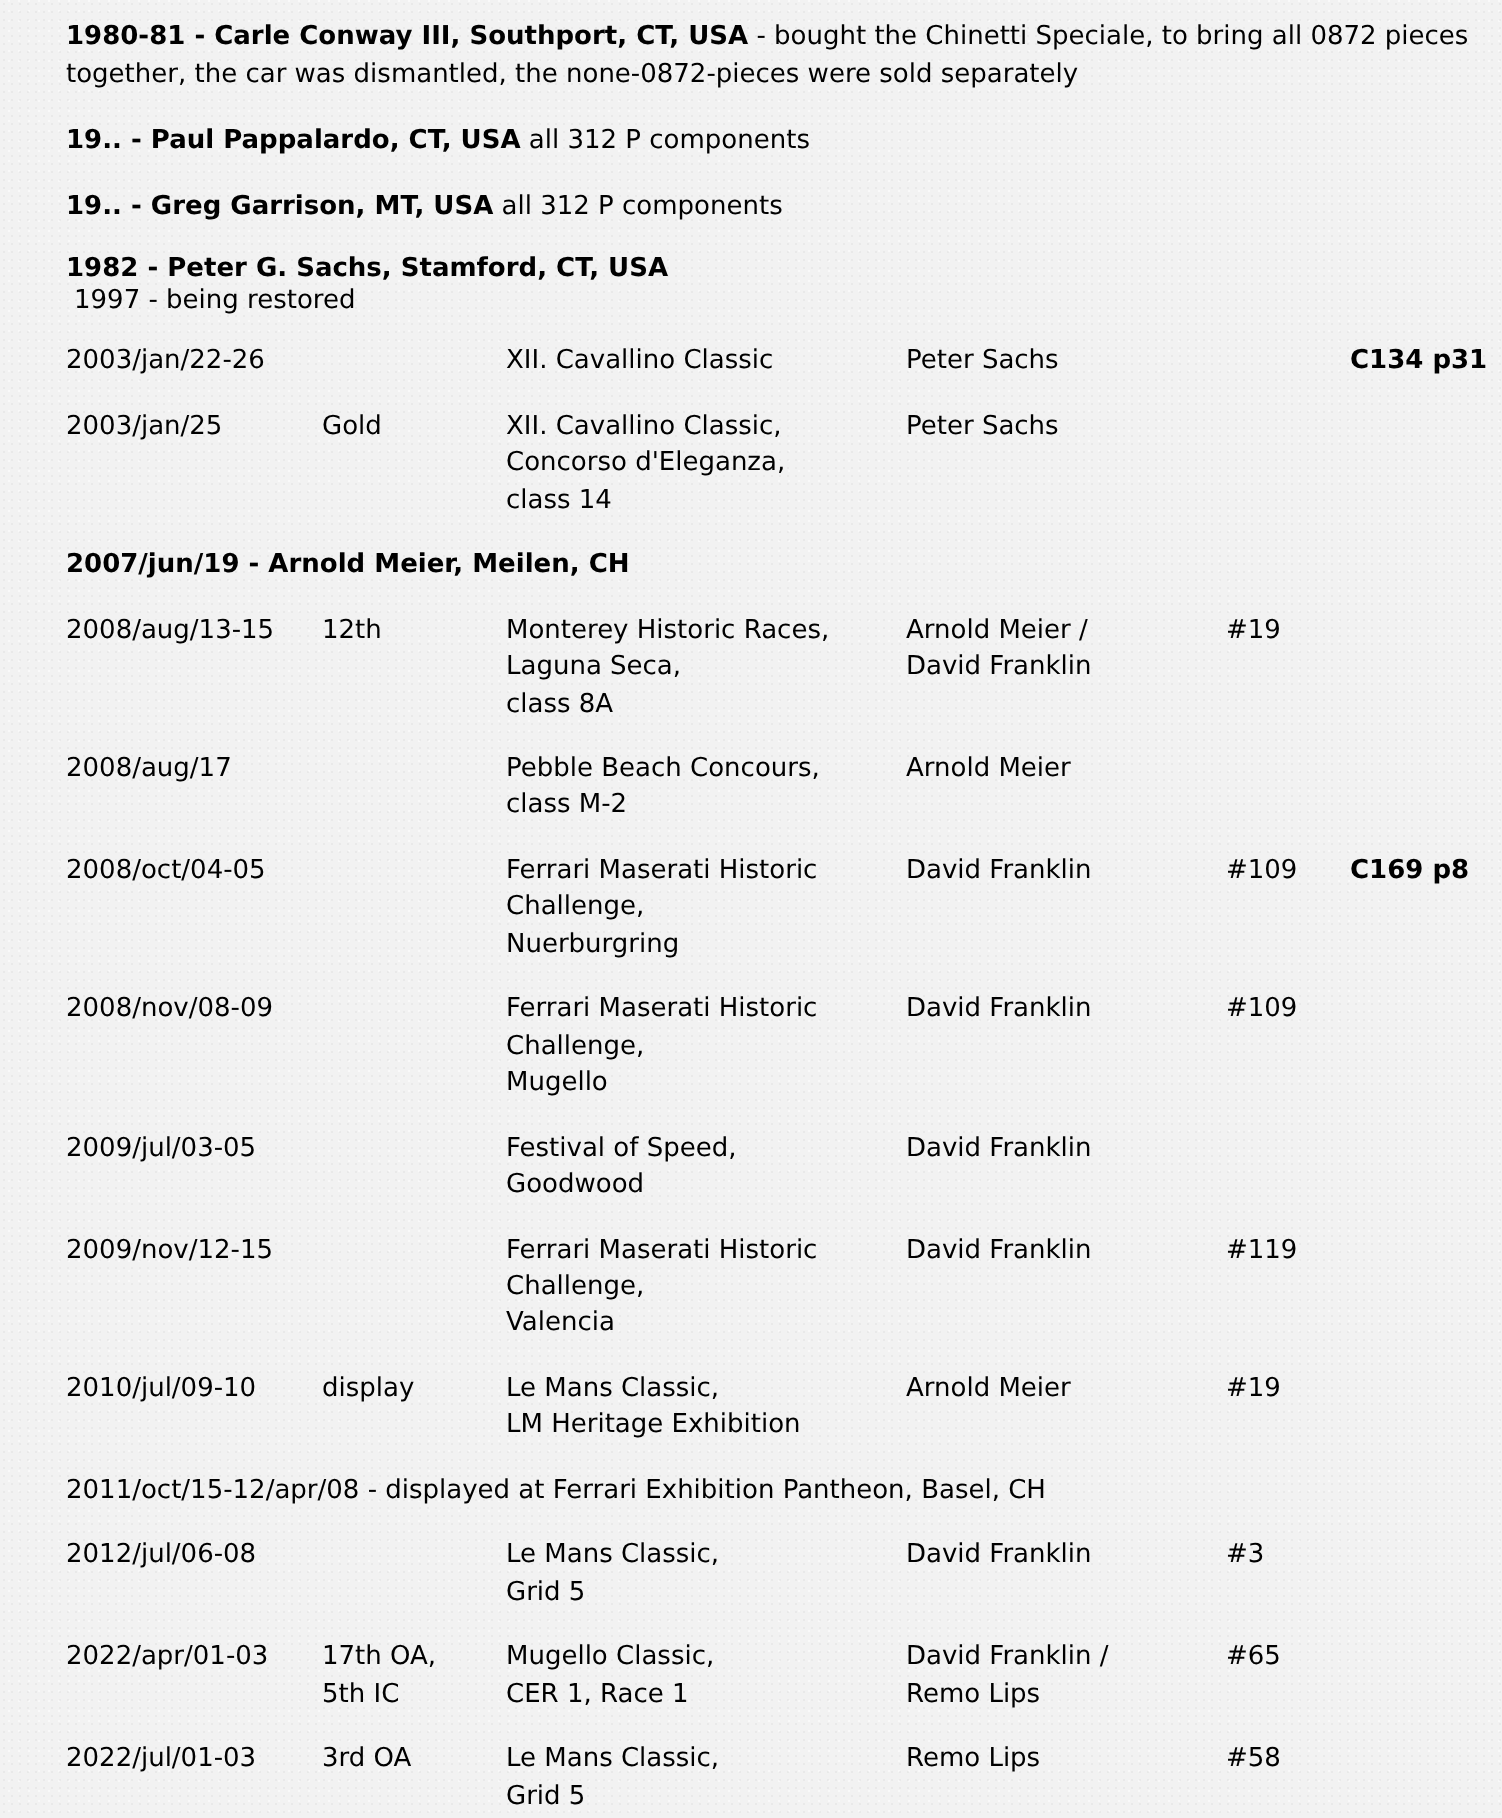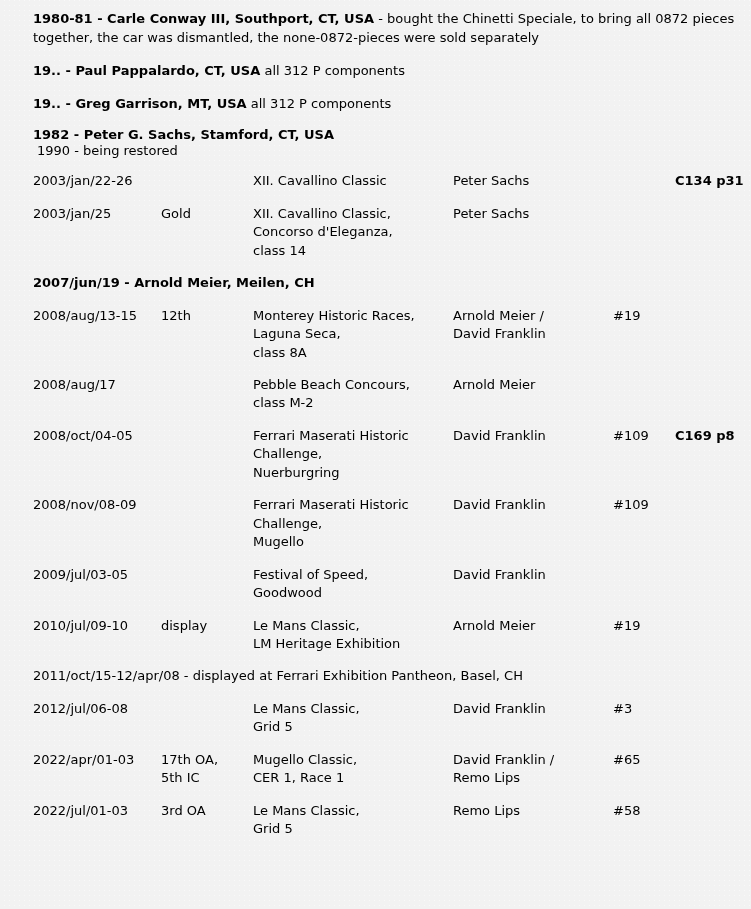--- a/index.html
+++ b/index.html
@@ -86,21 +86,21 @@
   <p class="hdr-block">
     <b>19.. - Paul Pappalardo, CT, USA</b><span> all 312 P components</span>
   </p>
 
   <p class="hdr-block">
     <b>19.. - Greg Garrison, MT, USA</b><span> all 312 P components</span>
   </p>
 
   <p class="hdr-line">1982 - Peter G. Sachs, Stamford, CT, USA</p>
 
-  <p class="plain-line">1990 - being restored</p>
+  <p class="plain-line">1997 - being restored</p>
 
   <table class="events">
     <tbody>
       <tr>
         <td class="c-date">2003/jan/22-26</td>
         <td class="c-res"></td>
         <td class="c-event">XII. Cavallino Classic</td>
         <td class="c-driver">Peter Sachs</td>
         <td class="c-num"></td>
         <td class="c-ref">C134 p31</td>
@@ -152,20 +152,28 @@
       </tr>
       <tr>
         <td class="c-date">2009/jul/03-05</td>
         <td class="c-res"></td>
         <td class="c-event">Festival of Speed,<br>Goodwood</td>
         <td class="c-driver">David Franklin</td>
         <td class="c-num"></td>
         <td class="c-ref"></td>
       </tr>
       <tr>
+        <td class="c-date">2009/nov/12-15</td>
+        <td class="c-res"></td>
+        <td class="c-event">Ferrari Maserati Historic<br>Challenge,<br>Valencia</td>
+        <td class="c-driver">David Franklin</td>
+        <td class="c-num">#119</td>
+        <td class="c-ref"></td>
+      </tr>
+      <tr>
         <td class="c-date">2010/jul/09-10</td>
         <td class="c-res">display</td>
         <td class="c-event">Le Mans Classic,<br>LM Heritage Exhibition</td>
         <td class="c-driver">Arnold Meier</td>
         <td class="c-num">#19</td>
         <td class="c-ref"></td>
       </tr>
 
       <tr class="note-row">
         <td colspan="6">2011/oct/15-12/apr/08 - displayed at Ferrari Exhibition Pantheon, Basel, CH</td>

